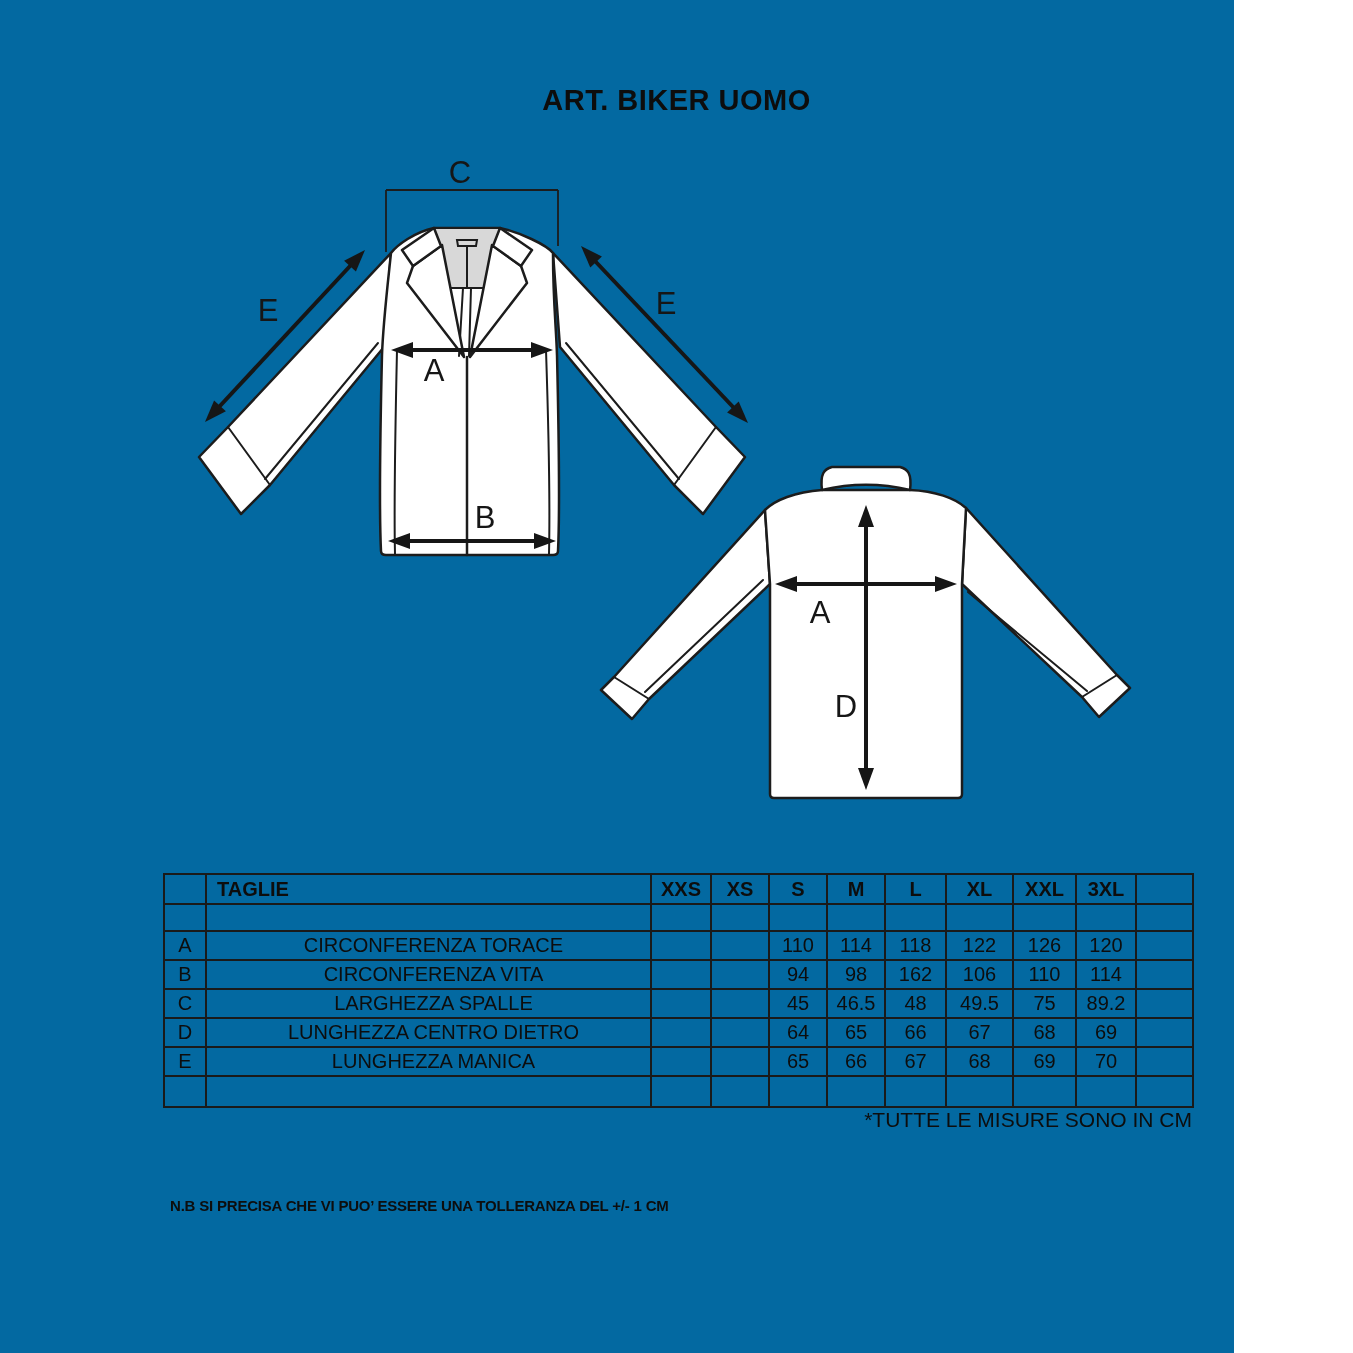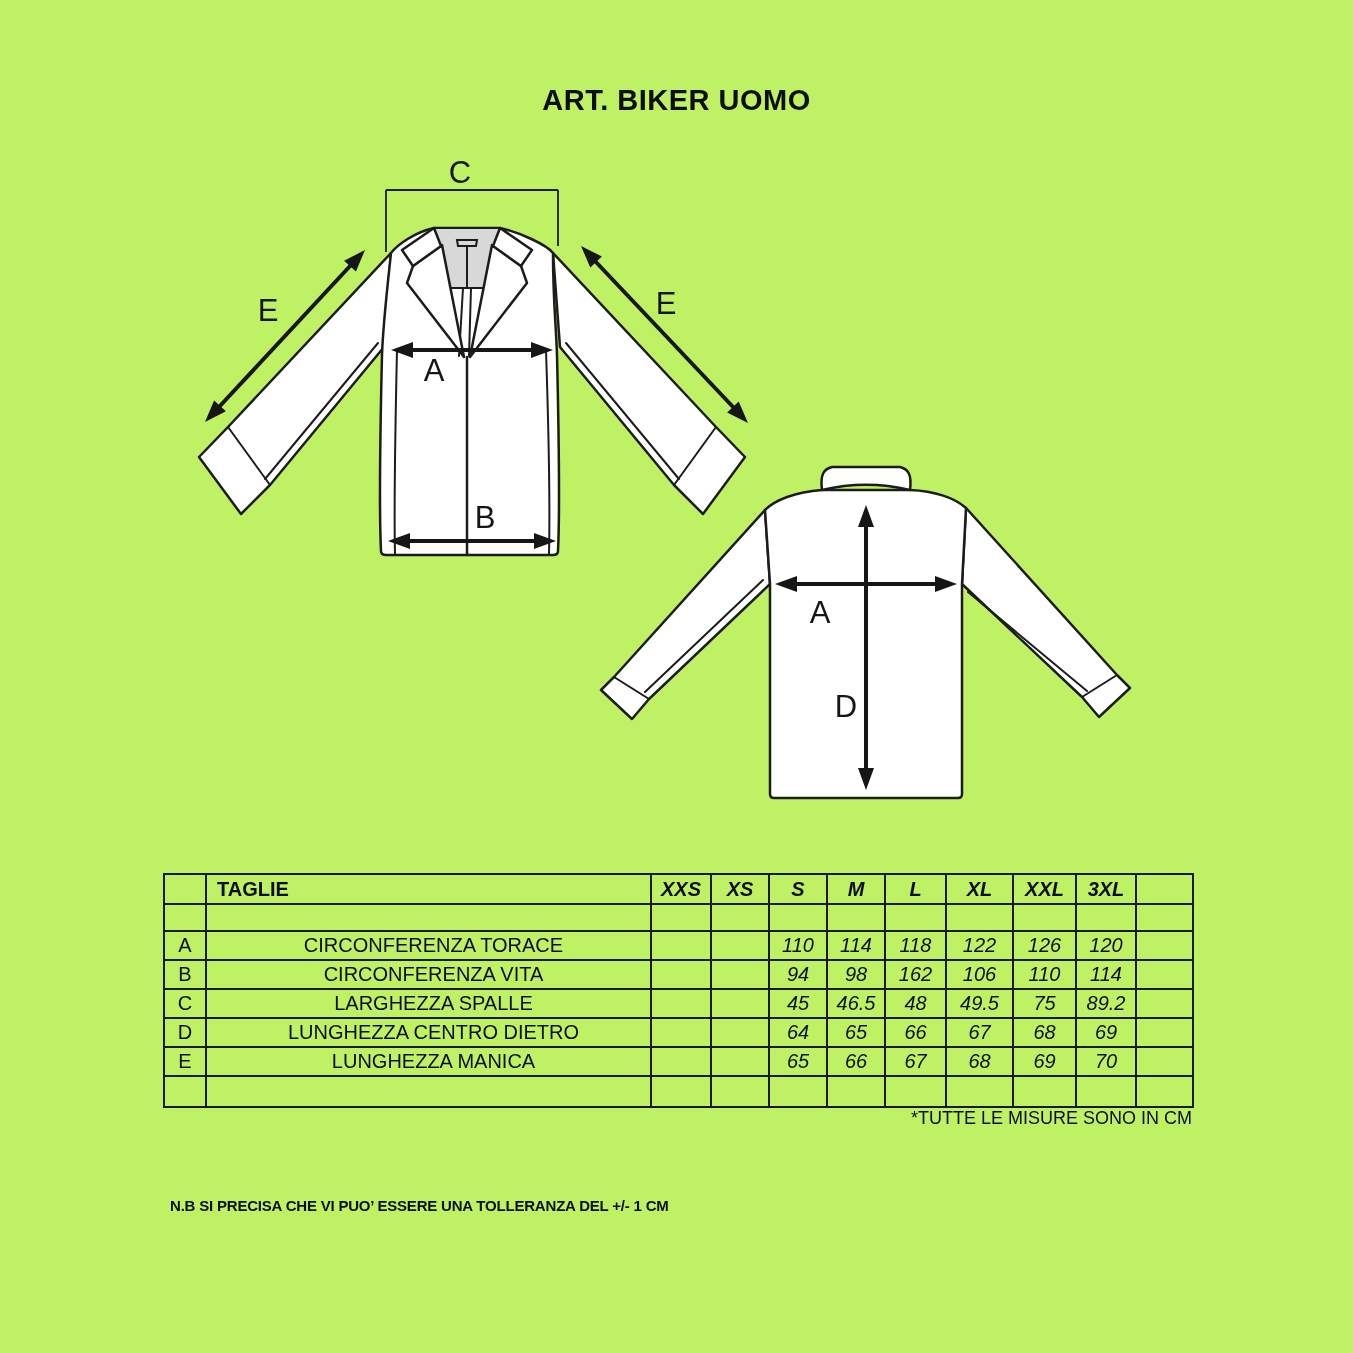--- a/index.html
+++ b/index.html
@@ -1,19 +1,19 @@
 <!DOCTYPE html>
 <html><head>
 <meta charset="utf-8">
 <style>
   html,body { margin:0; padding:0; background:#ffffff; }
   .page {
     position:relative;
-    width:1353px; height:1353px;
-    background:#bef264;
+    width:1234px; height:1353px;
+    background:#0369a1;
     font-family:"Liberation Sans", sans-serif;
     color:#111;
     overflow:hidden;
   }
   .doc-title {
     position:absolute;
     top:84px; left:0; width:1353px;
     text-align:center;
     font-size:29px;
     font-weight:bold;
@@ -37,27 +37,27 @@
   .size-table td {
     border:2px solid #1a1a1a;
     padding:0;
     overflow:hidden;
     white-space:nowrap;
     vertical-align:middle;
   }
   .size-table .hdr td { font-weight:bold; }
   .letter-cell { text-align:center; }
   .label-cell { text-align:center; padding-left:10px !important; }
-  .num-cell { text-align:center;font-style:italic; }
+  .num-cell { text-align:center; }
   .taglie-cell { text-align:left; padding-left:10px !important; font-weight:bold;margin-left:18px; }
   .units-note {
     position:absolute;
     left:163px; top:1108px; width:1029px;
     text-align:right;
-    font-size:18px;
+    font-size:21px;
     color:#0d0d0d;
   }
   .tolerance-note {
     position:absolute;
     left:170px; top:1197px;
     font-size:15px;
     font-weight:bold;
     letter-spacing:-0.2px;
     color:#0d0d0d;
   }

